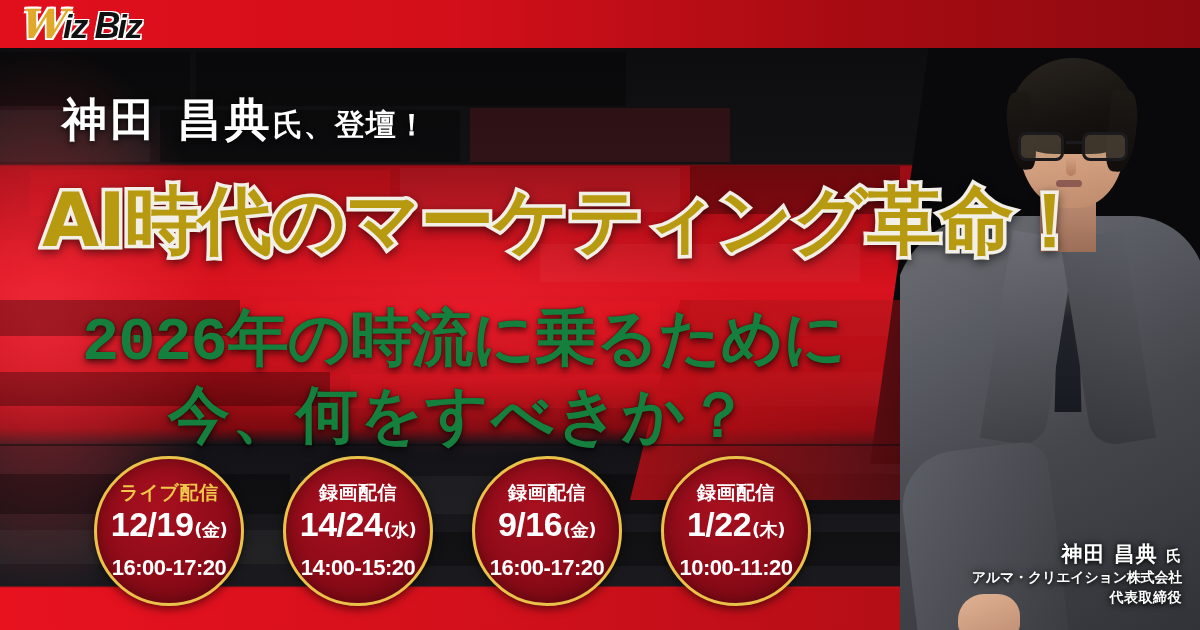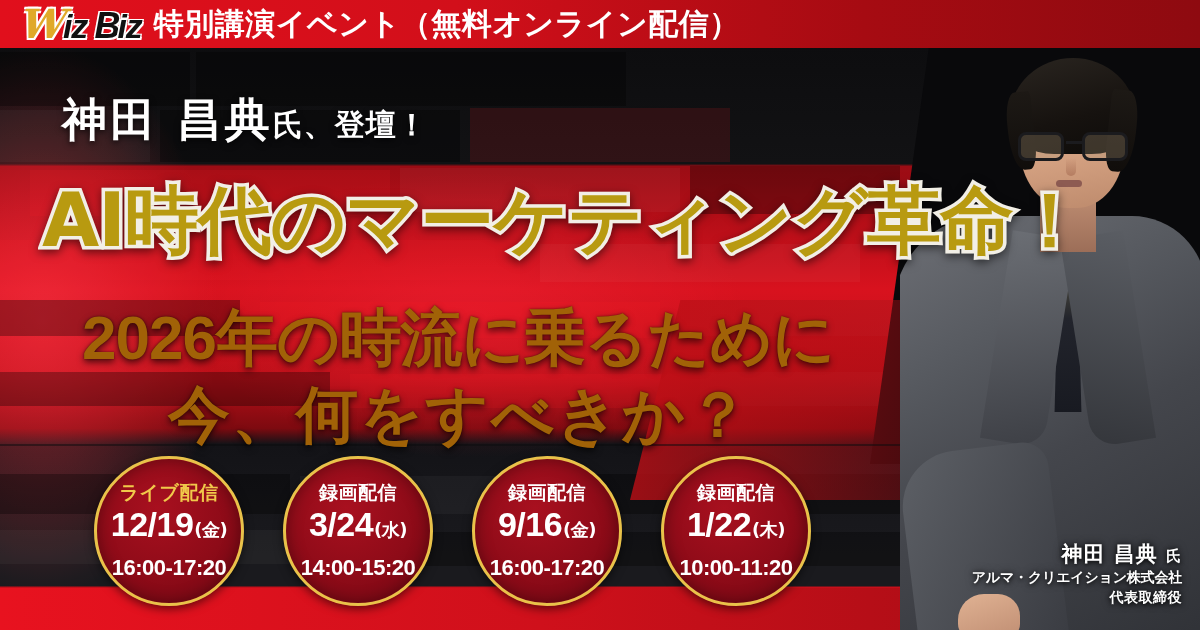--- a/index.html
+++ b/index.html
@@ -141,22 +141,22 @@
     font-family:"DejaVu Sans","Liberation Sans",sans-serif;
     z-index:8;
     -webkit-text-stroke:7px #f2efe6;
     paint-order:stroke fill;
     filter:drop-shadow(0 3px 5px rgba(0,0,0,.55));
   }
 
   
   .sub1,.sub2{
     position:absolute;
-    color:#a16207;font-weight:900;
-    font-family:Liberation Sans, sans-serif;
+    color:#15803d;font-weight:900;
+    font-family:Liberation Mono, monospace;
     white-space:nowrap;
     z-index:8;
     text-shadow:0 3px 7px rgba(0,0,0,.7),0 0 2px rgba(0,0,0,.5);
     letter-spacing:-1px;
   }
   .sub1{left:82px;top:296px;font-size:62px;}
   .sub2{left:168px;top:373px;font-size:62px;letter-spacing:2px;}
 
   
   .circles{
@@ -371,21 +371,20 @@
     <div class="ph-hand"></div>
   </div>
 
   <div class="header">
     <div class="logo">
       <span class="w">W</span>
       <span class="iz">iz</span>
       <span class="b">B</span>
       <span class="iz2">iz</span>
     </div>
-    <div class="header-title">特別講演イベント（無料オンライン配信）</div>
   </div>
 
   <div class="speaker-band"></div>
   <div class="speaker-line">
     <span>神田 昌典</span><span class="suffix">氏、登壇！</span>
   </div>
 
   <div class="main-title">AI時代のマーケティング革命！</div>
 
   <div class="sub1">2026年の時流に乗るために</div>
@@ -396,21 +395,21 @@
       <div class="c-kind" style="color: rgb(240, 201, 74);">ライブ配信</div>
       <div class="c-date">
         <span>12/19</span>
           <span class="dow">(金)</span>
       </div>
       <div class="c-time">16:00-17:20</div>
     </div>
     <div class="circle c1">
       <div class="c-kind" style="color: rgb(255, 255, 255);">録画配信</div>
       <div class="c-date">
-        <span>3/24</span>
+        <span>14/24</span>
           <span class="dow">(水)</span>
       </div>
       <div class="c-time">14:00-15:20</div>
     </div>
     <div class="circle c2">
       <div class="c-kind" style="color: rgb(255, 255, 255);">録画配信</div>
       <div class="c-date">
         <span>9/16</span>
           <span class="dow">(金)</span>
       </div>

